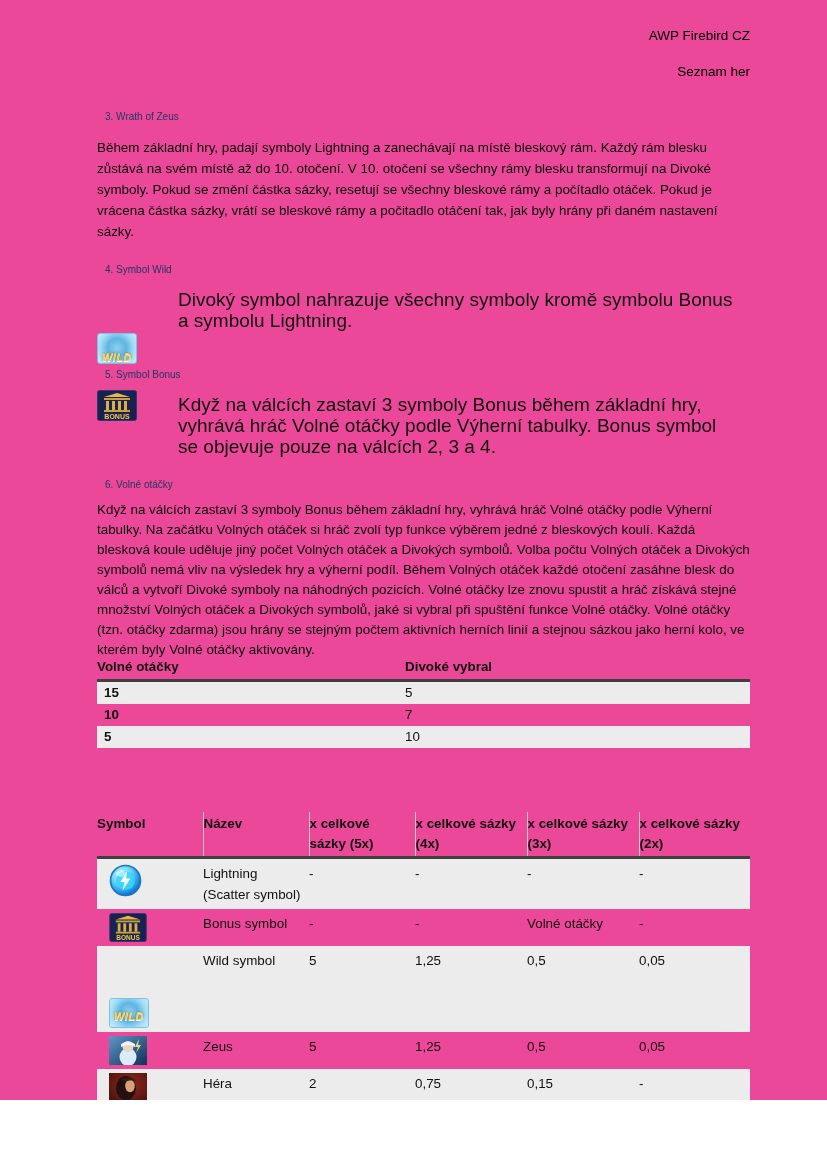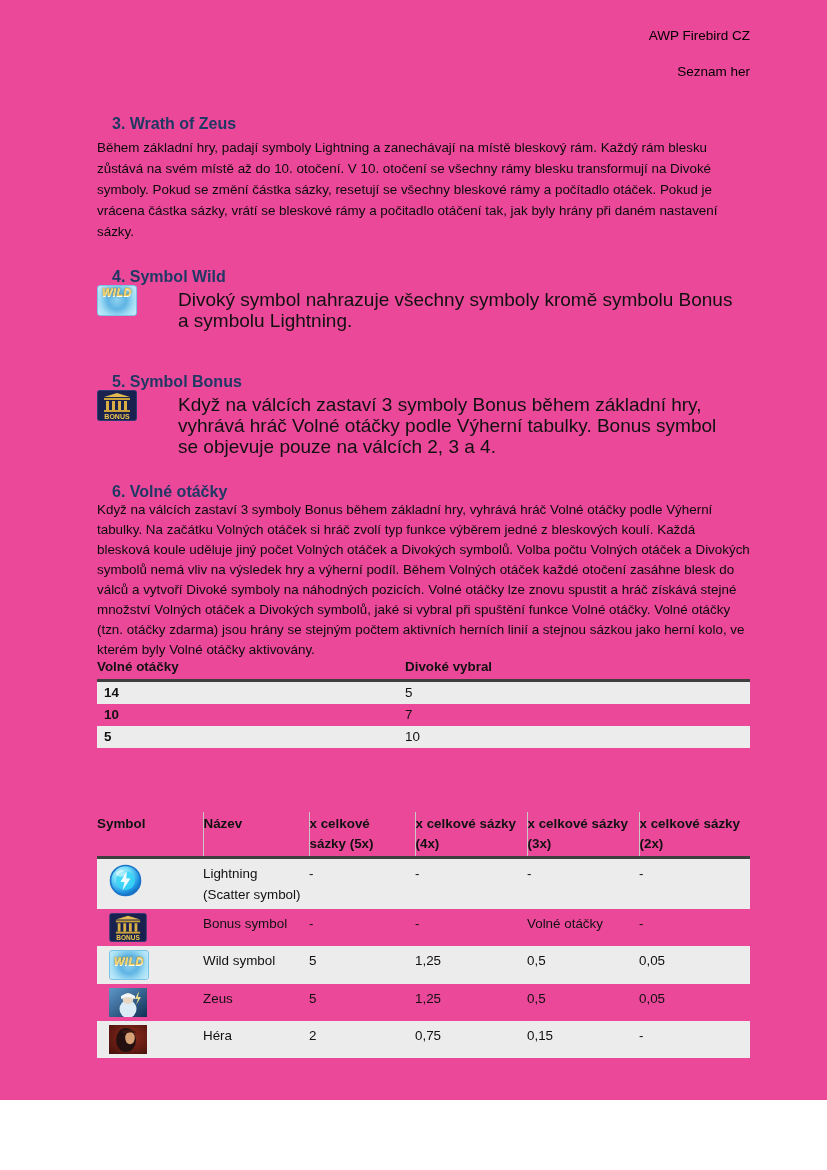--- a/index.html
+++ b/index.html
@@ -3,32 +3,32 @@
 <meta charset="utf-8">
 <style>
   html,body { margin:0; padding:0; background:#ffffff; }
   .page {
     position:relative; width:827px; height:1100px; background:#ec4899;
     font-family:"Liberation Sans", sans-serif; color:#111; overflow:hidden;
   }
   .abs { position:absolute; left:97px; width:653px; }
   .right-align { text-align:right; }
   .hdr-line { font-size:13.5px; line-height:16px; color:#000; }
-  .sec-title { margin:15px; font-size:16px; line-height:17px; font-weight:700; color:#1f3864; }
+  .sec-title { margin:8px; font-size:10px; line-height:17px; font-weight:400; color:#1f3864; }
   .body-p { margin:0; font-size:13.4px; line-height:21px; color:#0b0b0b; }
   .body-p.tight { line-height:20px; }
   .media-row { display:flex; align-items:flex-start; }
   .media-text { margin:4px; font-size:19px; line-height:21px; margin-left:41px; width:560px; }
 
   
   .wild-box {
     width:40px; height:31px; flex:0 0 auto; border-radius:3px;
     border:1px solid #79c4e6;
     background: radial-gradient(circle at 50% 48%, #8fd2ee 0%, #5fb4e4 38%, #9fdcf4 68%, #cdeefb 100%);
-    display:flex; align-items:flex-start; justify-content:center; box-sizing:border-box;
+    display:flex; align-items:flex-end; justify-content:center; box-sizing:border-box;margin-top:48px;
   }
   .wild-box .wild-text {
     font-size:11px; font-weight:700; font-style:italic; letter-spacing:0.5px;
     color:#f2cd5a; text-shadow:0 1px 0 #fff, 0 0 2px #7c5f16;
   }
   .wild-box.small { width:40px; height:30px; }
   .sym-svg { display:block; }
   .defs-holder { position:absolute; width:0; height:0; overflow:hidden; }
 
   
@@ -118,21 +118,21 @@
           <col style="width:345px">
         </colgroup>
       <thead>
         <tr>
           <th>Volné otáčky</th>
           <th class="c2">Divoké vybral</th>
         </tr>
       </thead>
       <tbody>
         <tr class="stripe">
-          <td class="v1">14</td>
+          <td class="v1">15</td>
           <td class="c2">5</td>
         </tr>
         <tr>
           <td class="v1">10</td>
           <td class="c2">7</td>
         </tr>
         <tr class="stripe">
           <td class="v1">5</td>
           <td class="c2">10</td>
         </tr>

